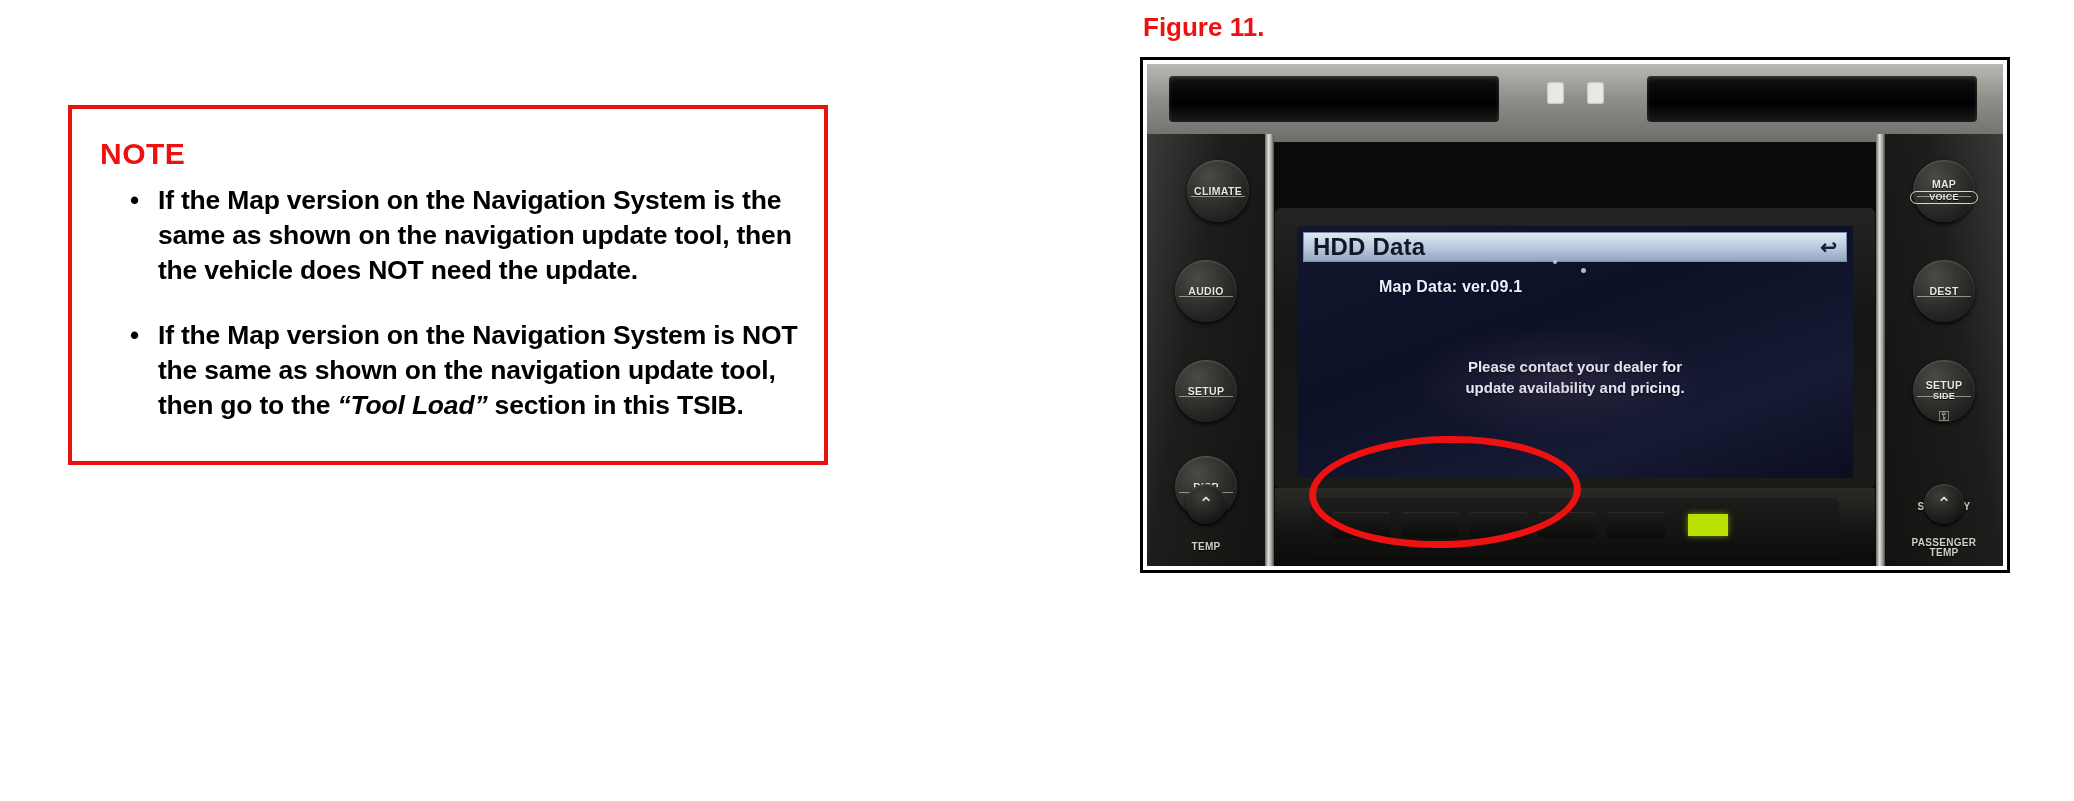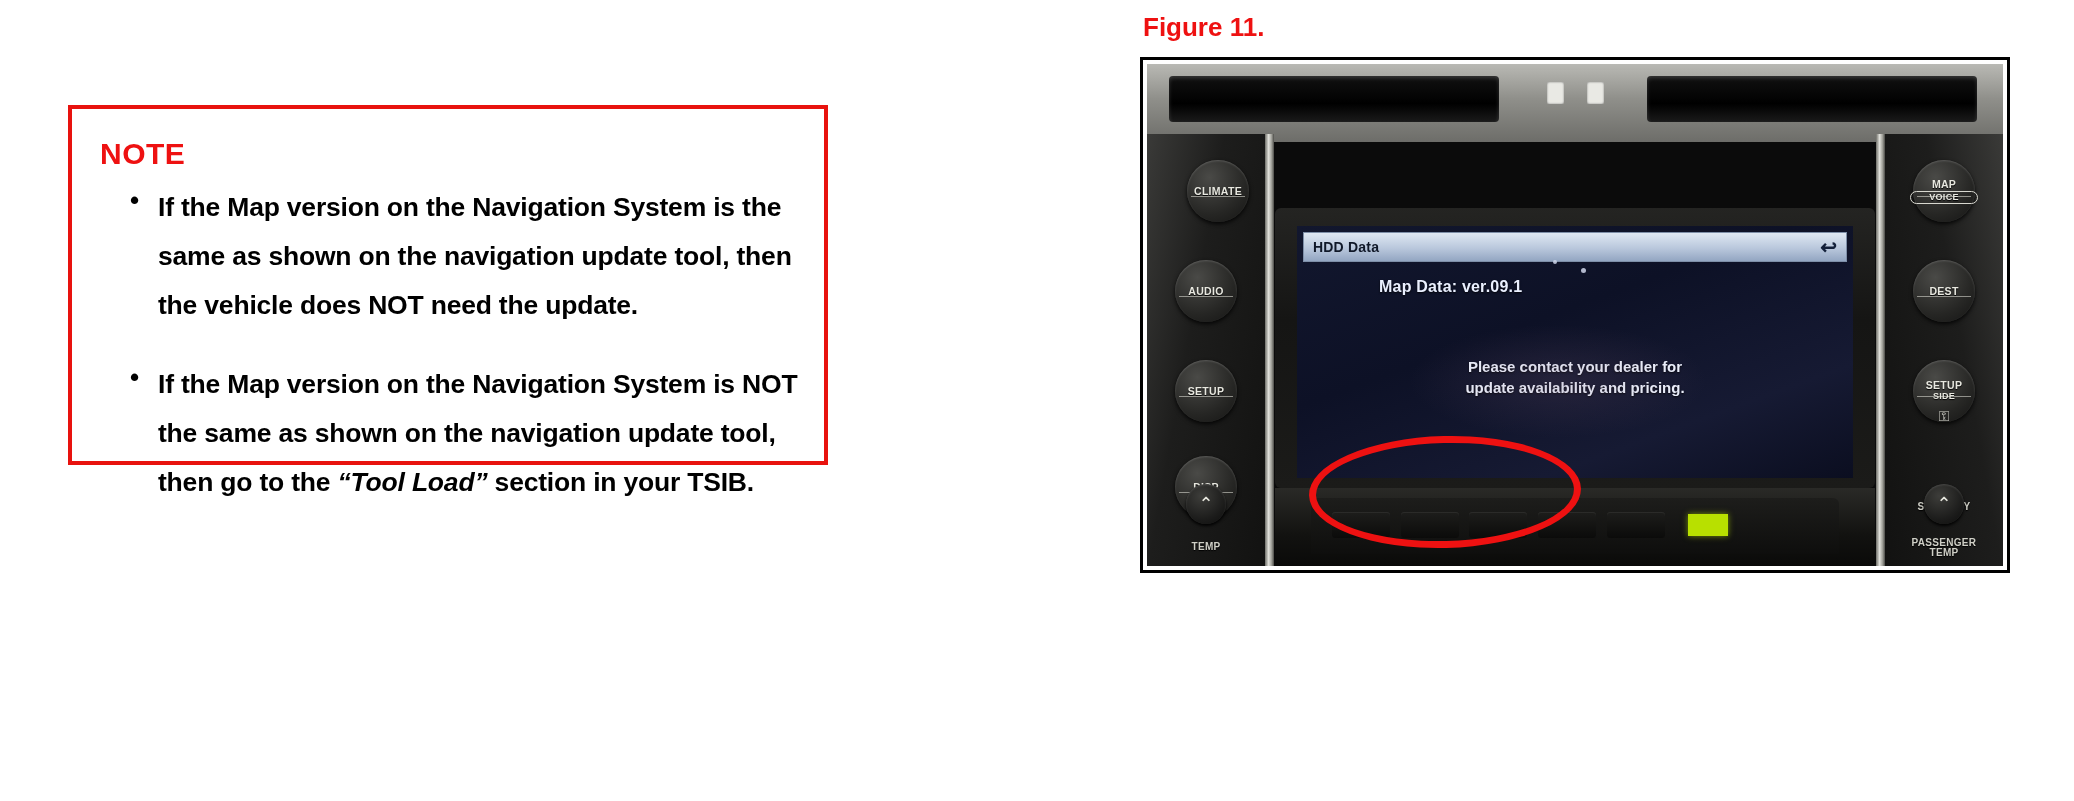--- a/index.html
+++ b/index.html
@@ -18,21 +18,21 @@
     font-family:"Liberation Sans", sans-serif;
   }
   .bullet-list{ position:absolute; left:58px; top:74px; width:680px; }
   .bullet-row{ display:flex; align-items:flex-start; margin-bottom:30px; }
   .bullet-row:last-child{ margin-bottom:0; }
   .bullet-dot{
     width:28px; flex:0 0 28px; font-size:26px; line-height:35px;
     color:#000; text-align:left; font-weight:bold;
   }
   .bullet-text{
-    font-size:26.5px; line-height:49px; font-weight:bold; color:#000;
+    font-size:26.5px; line-height:35px; font-weight:bold; color:#000;
     letter-spacing:-0.2px;
     font-family:"Liberation Sans", sans-serif;
   }
   .bullet-text .em{ font-style:italic; }
 
   
   #figure-caption{
     position:absolute; left:1143px; top:12px;
     font-size:26px; font-weight:bold; color:#ee1111;
   }
@@ -167,21 +167,21 @@
     overflow:hidden;
   }
   #nav-titlebar{
     position:absolute; left:6px; right:6px; top:6px; height:30px;
     background:linear-gradient(#dfe8f3,#b9c7dc 55%,#93a6c2);
     display:flex; align-items:center; justify-content:space-between;
     padding:0 9px; box-sizing:border-box;
     border:1px solid #7e8fa8;
   }
   #nav-title{
-    color:#101828; font-size:14px; font-weight:bold; letter-spacing:.2px;
+    color:#101828; font-size:24px; font-weight:bold; letter-spacing:.2px;
   }
   #nav-back-icon{ color:#13203a; font-size:20px; line-height:20px; font-weight:bold;}
   #nav-mapdata{
     position:absolute; left:82px; top:52px;
     color:#eaf0ff; font-size:16px; font-weight:bold; letter-spacing:.2px;
     text-shadow:0 1px 2px rgba(0,0,0,.8);
   }
   #nav-message{
     position:absolute; left:0; right:0; top:130px; text-align:center;
     color:#eef3ff; font-size:15px; font-weight:bold; line-height:21px;
@@ -242,21 +242,21 @@
     <div class="bullet-row">
       <div class="bullet-dot">•</div>
       <div class="bullet-text">
         <span>If the Map version on the Navigation System is the same as shown on the navigation update tool, then the vehicle does NOT need the update.</span>
       </div>
     </div>
 
     <div class="bullet-row">
       <div class="bullet-dot">•</div>
       <div class="bullet-text">
-        <span>If the Map version on the Navigation System is NOT the same as shown on the navigation update tool, then go to the </span><span class="em">“Tool Load”</span><span> section in your TSIB.</span>
+        <span>If the Map version on the Navigation System is NOT the same as shown on the navigation update tool, then go to the </span><span class="em">“Tool Load”</span><span> section in this TSIB.</span>
       </div>
     </div>
 
   </div>
 </div>
 
 <div id="figure-caption">Figure 11.</div>
 
 <div id="figure-frame">
   <div id="photo">

